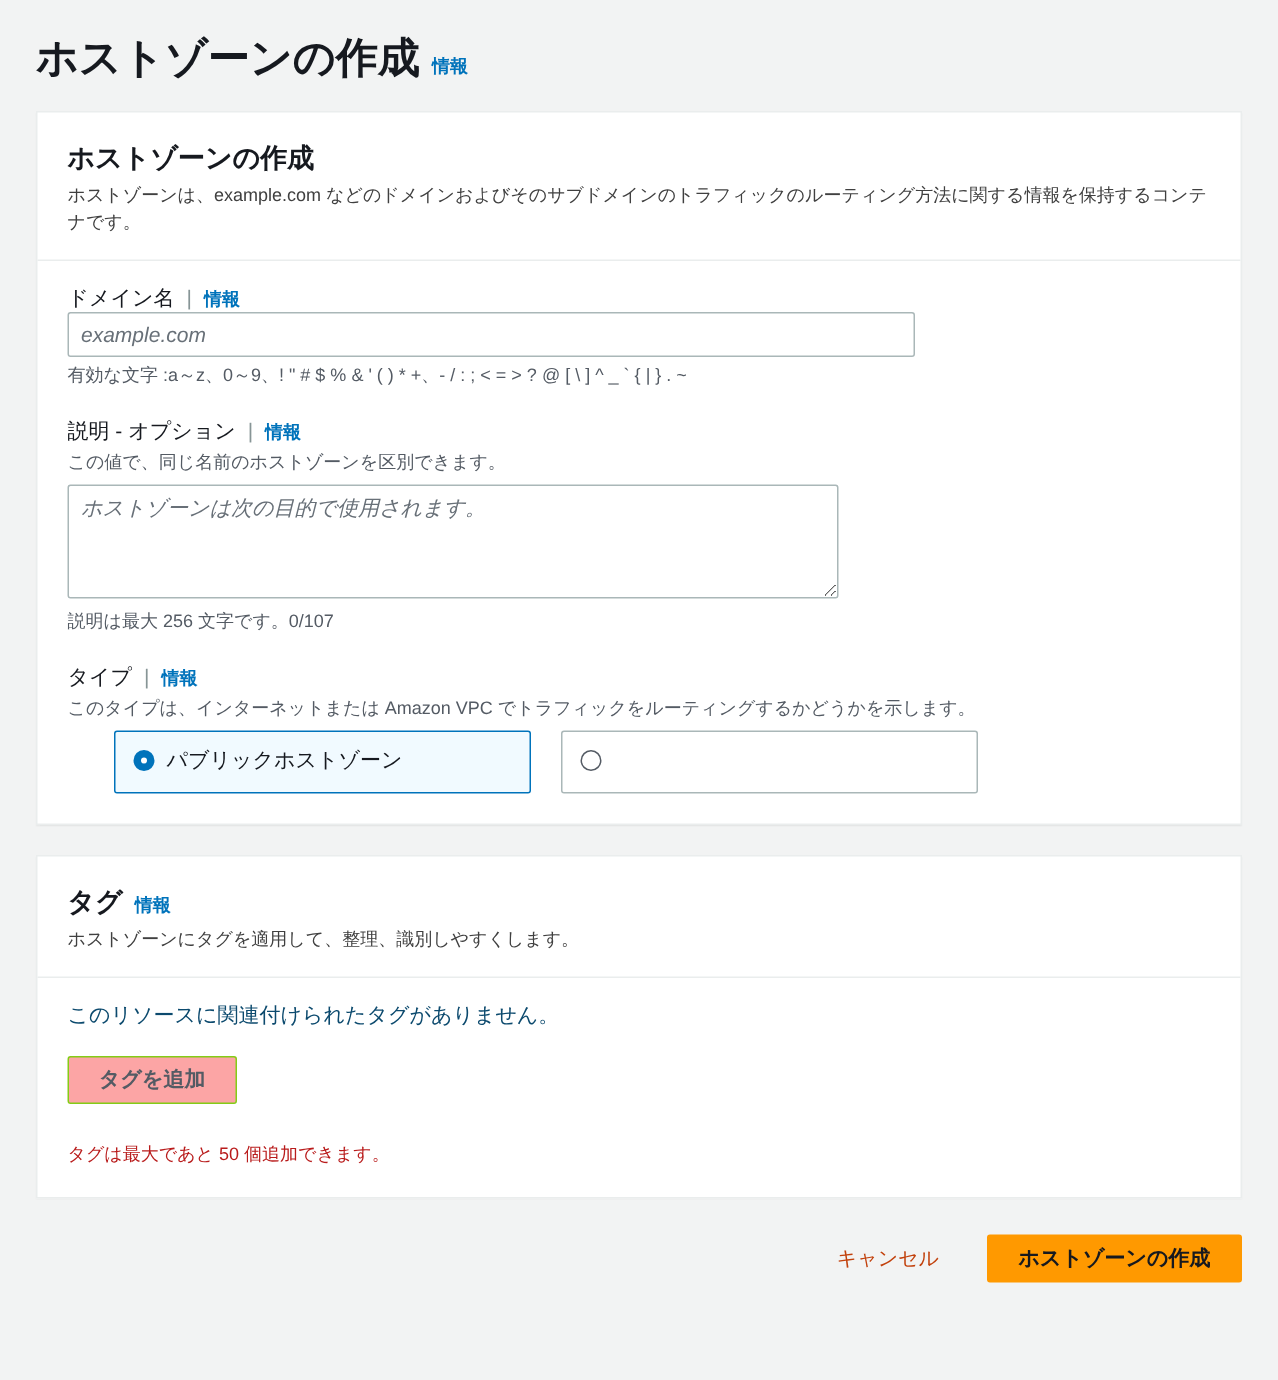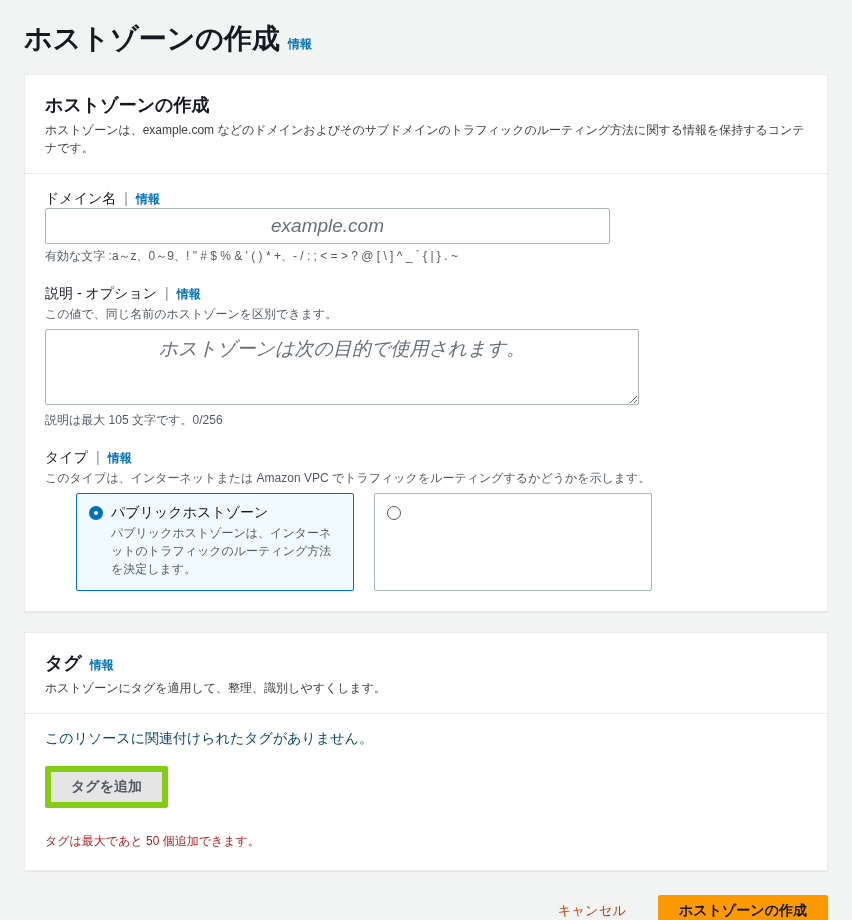--- a/index.html
+++ b/index.html
@@ -13,34 +13,34 @@
 .panel-title-row { display: flex; align-items: baseline; gap: 8px; }
 .panel-title { font-size: 18px; font-weight: 700; }
 .panel-desc { color: #404040; font-size: 12px; margin-top: 4px; line-height: 1.5; }
 .panel-body { padding: 16px 20px 20px; }
 .form-group { margin-bottom: 20px; }
 .form-group:last-child { margin-bottom: 0; }
 .label-row { display: flex; align-items: baseline; gap: 6px; }
 .label { font-weight: 400; font-size: 14px; color: #16191f; }
 .divider { color: #879596; padding: 0 2px; }
 .help-text { color: #545b64; font-size: 12px; margin-top: 2px; margin-bottom: 6px; line-height: 1.5; }
-.text-input { width: 565px; max-width: 100%; padding: 6px 8px; border: 1px solid #aab7b8; border-radius: 2px; font-size: 19px; font-style: normal; text-align: center; }
+.text-input { width: 565px; max-width: 100%; padding: 6px 8px; border: 1px solid #aab7b8; border-radius: 2px; font-size: 14px; font-style: normal; }
 .text-input::placeholder { color: #687078; font-style: italic; }
-textarea.text-input { width: 594px; height: 76px; resize: both; font-family: Liberation Serif, serif; }
+textarea.text-input { width: 514px; height: 76px; resize: both; font-family: Liberation Serif, serif; }
 .constraint { color: #545b64; font-size: 12px; margin-top: 4px; }
 .radio-row { display: flex; gap: 20px; padding-left: 31px; }
 .radio-tile { flex: 0 0 278px; border: 1px solid #aab7b8; border-radius: 2px; padding: 10px 12px 12px; display: flex; gap: 8px; cursor: pointer; }
 .radio-tile.selected { border: 1px solid #0073bb; background: #f1faff; }
 .radio-circle { width: 14px; height: 14px; border: 1px solid #545b64; border-radius: 50%; margin-top: 2px; flex-shrink: 0; display: flex; align-items: center; justify-content: center; background: #fff; }
 .radio-tile.selected .radio-circle { border: 5px solid #0073bb; }
 .radio-content { flex: 1; }
 .radio-title { font-size: 14px; font-weight: 400; }
 .radio-desc { font-size: 12px; color: #545b64; margin-top: 2px; line-height: 1.5; }
 .no-tags { color: #0c4a6e; font-size: 14px; margin-bottom: 18px; }
-.btn { display: inline-block; padding: 6px 20px; border-radius: 2px; font-size: 14px; font-weight: 700; cursor: pointer; border: 6px solid #84cc16; background: #e5e5e5; color: #545b64; }
+.btn { display: inline-block; padding: 6px 20px; border-radius: 2px; font-size: 14px; font-weight: 700; cursor: pointer; border: 1px solid #84cc16; background: #fca5a5; color: #545b64; }
 .btn-link { border: none; background: transparent; color: #c2410c; font-weight: 400; padding: 6px 20px; cursor: pointer; }
 .btn-primary { background: #ff9900; border: 1px solid #ff9900; color: #16191f; }
 .footer-actions { display: flex; justify-content: flex-end; gap: 12px; align-items: center; padding: 4px 0; }
 .tag-hint { font-size: 12px; color: #b91c1c; margin-top: 25px; }
 </style>
 </head>
 <body>
 
 <div class="page">
   <div class="page-header">
@@ -68,36 +68,35 @@
       </div>
 
       <div class="form-group">
         <div class="label-row">
           <span class="label">説明 - オプション</span>
           <span class="divider">|</span>
           <a class="info-link">情報</a>
         </div>
         <div class="help-text">この値で、同じ名前のホストゾーンを区別できます。</div>
         <textarea class="text-input" placeholder="ホストゾーンは次の目的で使用されます。" style=""></textarea>
-        <div class="constraint">説明は最大 105 文字です。0/256</div>
+        <div class="constraint">説明は最大 256 文字です。0/107</div>
       </div>
 
       <div class="form-group">
         <div class="label-row">
           <span class="label">タイプ</span>
           <span class="divider">|</span>
           <a class="info-link">情報</a>
         </div>
         <div class="help-text">このタイプは、インターネットまたは Amazon VPC でトラフィックをルーティングするかどうかを示します。</div>
         <div class="radio-row">
           <div class="radio-tile selected">
             <div class="radio-circle"></div>
             <div class="radio-content">
               <div class="radio-title">パブリックホストゾーン</div>
-              <div class="radio-desc">パブリックホストゾーンは、インターネットのトラフィックのルーティング方法を決定します。</div>
             </div>
           </div>
           <div class="radio-tile">
             <div class="radio-circle"></div>
           </div>
         </div>
       </div>
 
     </div>
   </div>

